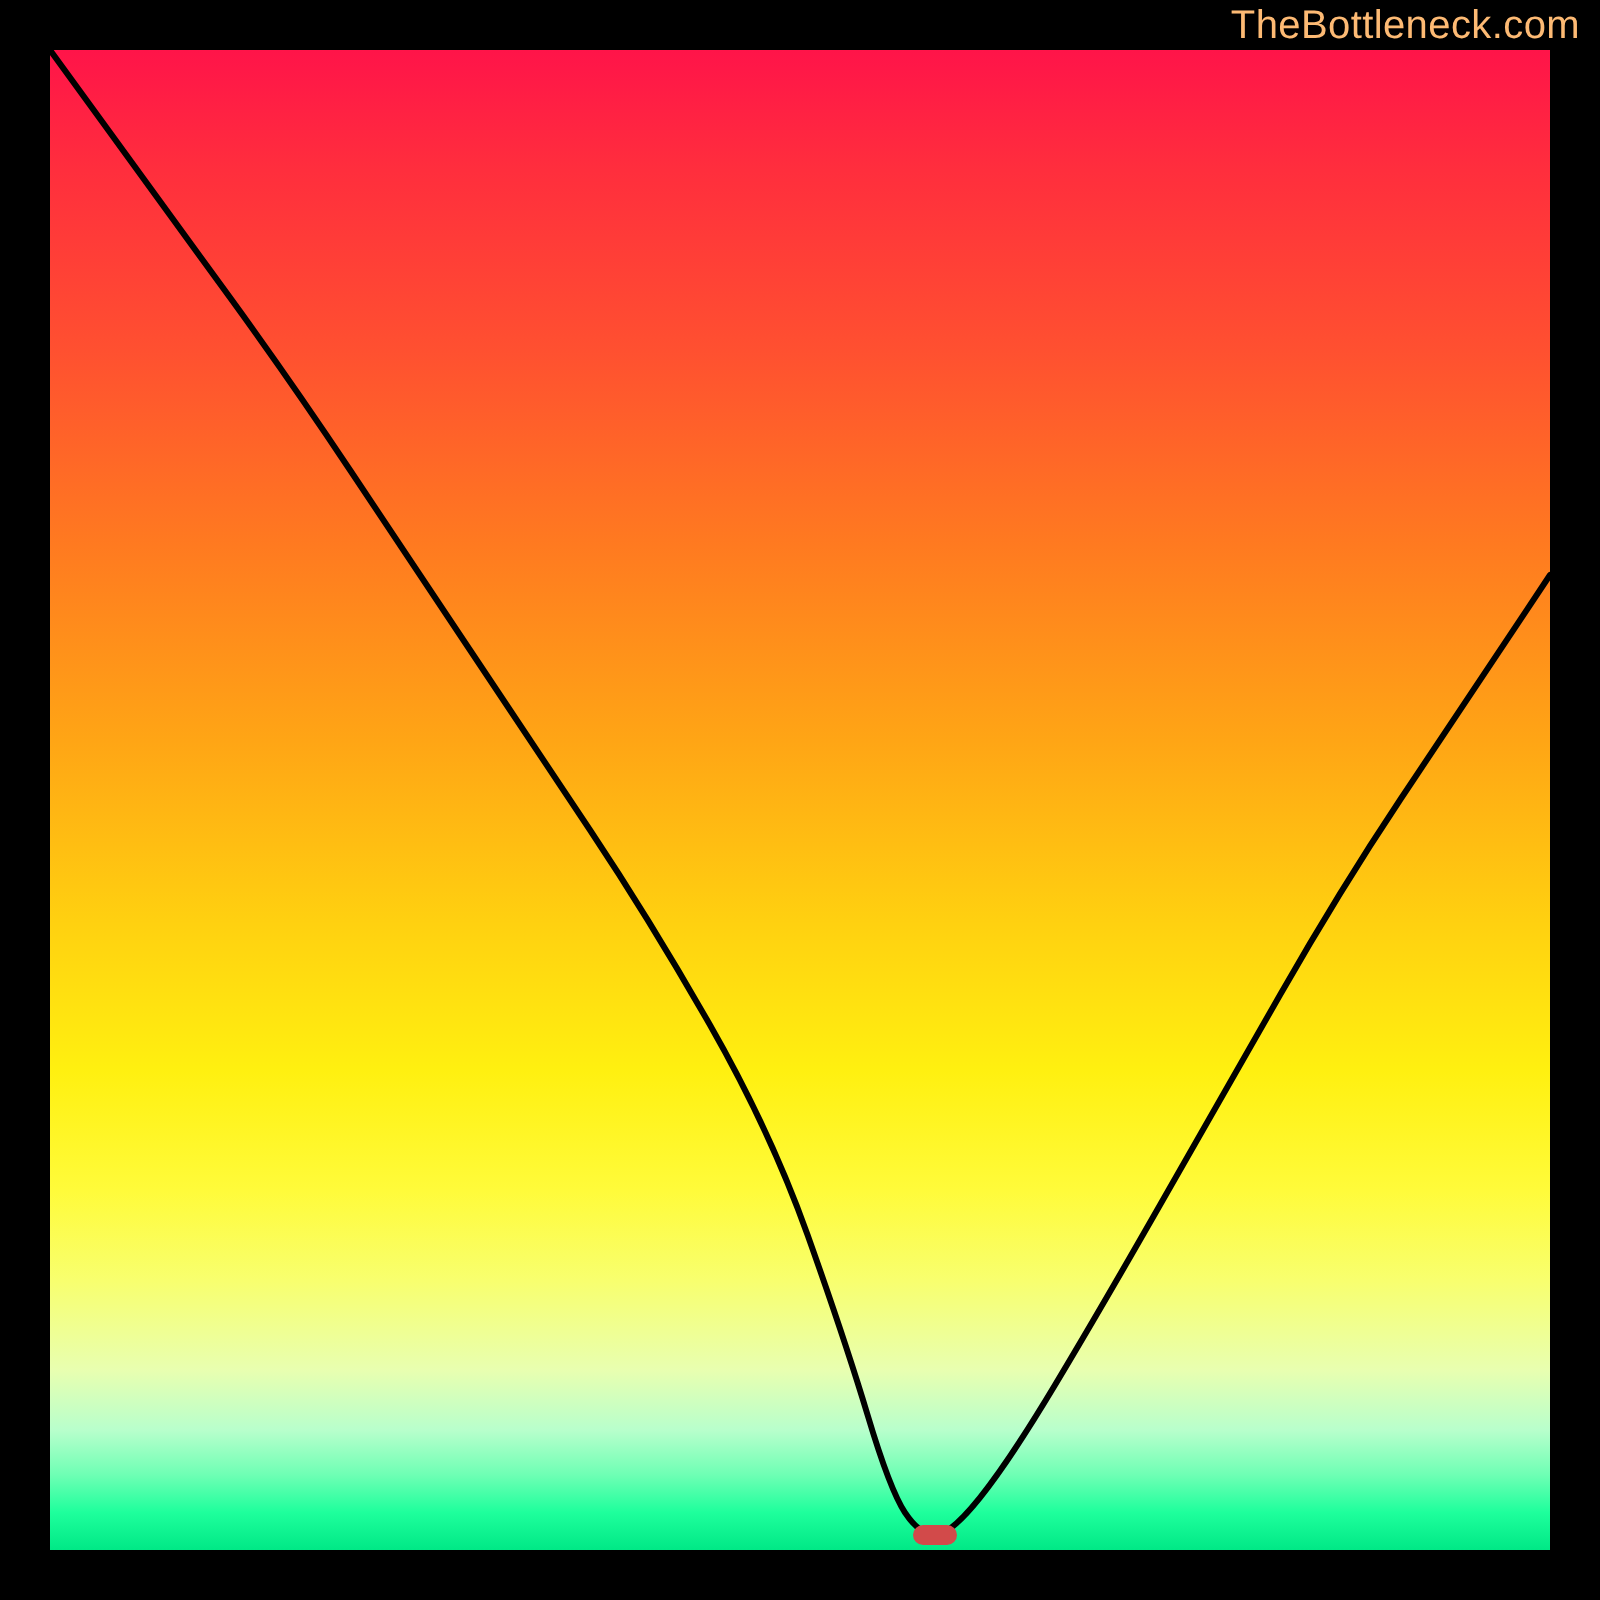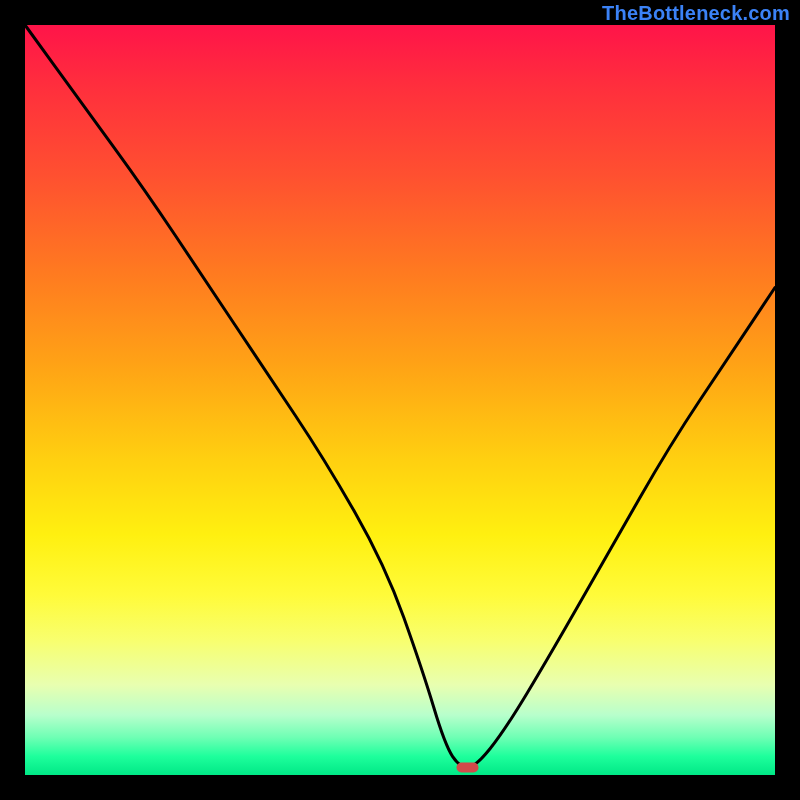--- a/index.html
+++ b/index.html
@@ -39,23 +39,23 @@
       #b8ffcc 92%,
       #6effb4 95%,
       #1eff9c 97.5%,
       #00e886 100%
     );
   }
   .watermark {
     position: absolute;
     top: 2px;
     right: 10px;
-    color: #3b82f6;
+    color: #fdba74;
     font-size: 20px;
-    font-weight: 700;
+    font-weight: 400;
     letter-spacing: 0.2px;
     user-select: none;
   }
   svg.curve {
     position: absolute;
     left: 0;
     top: 0;
     width: 750px;
     height: 750px;
     overflow: visible;

